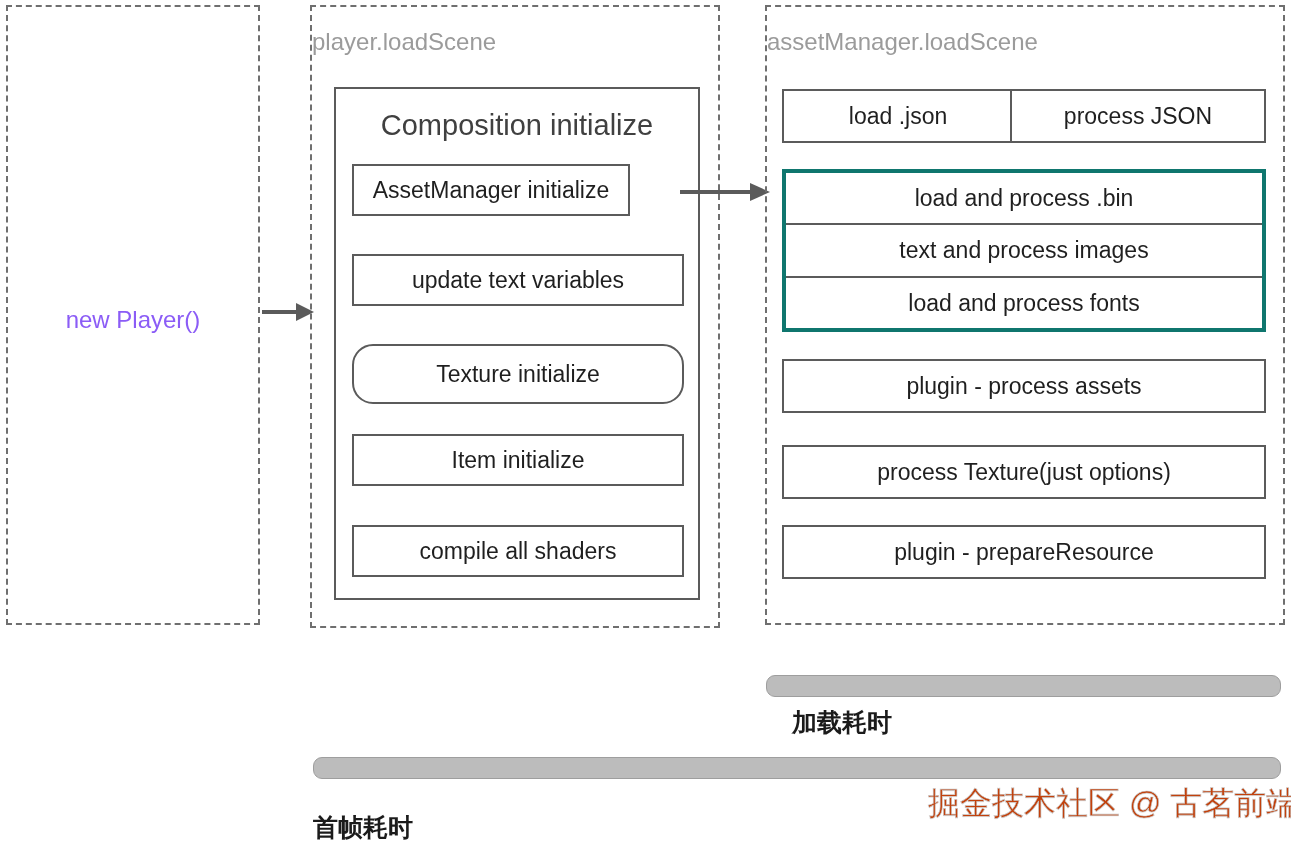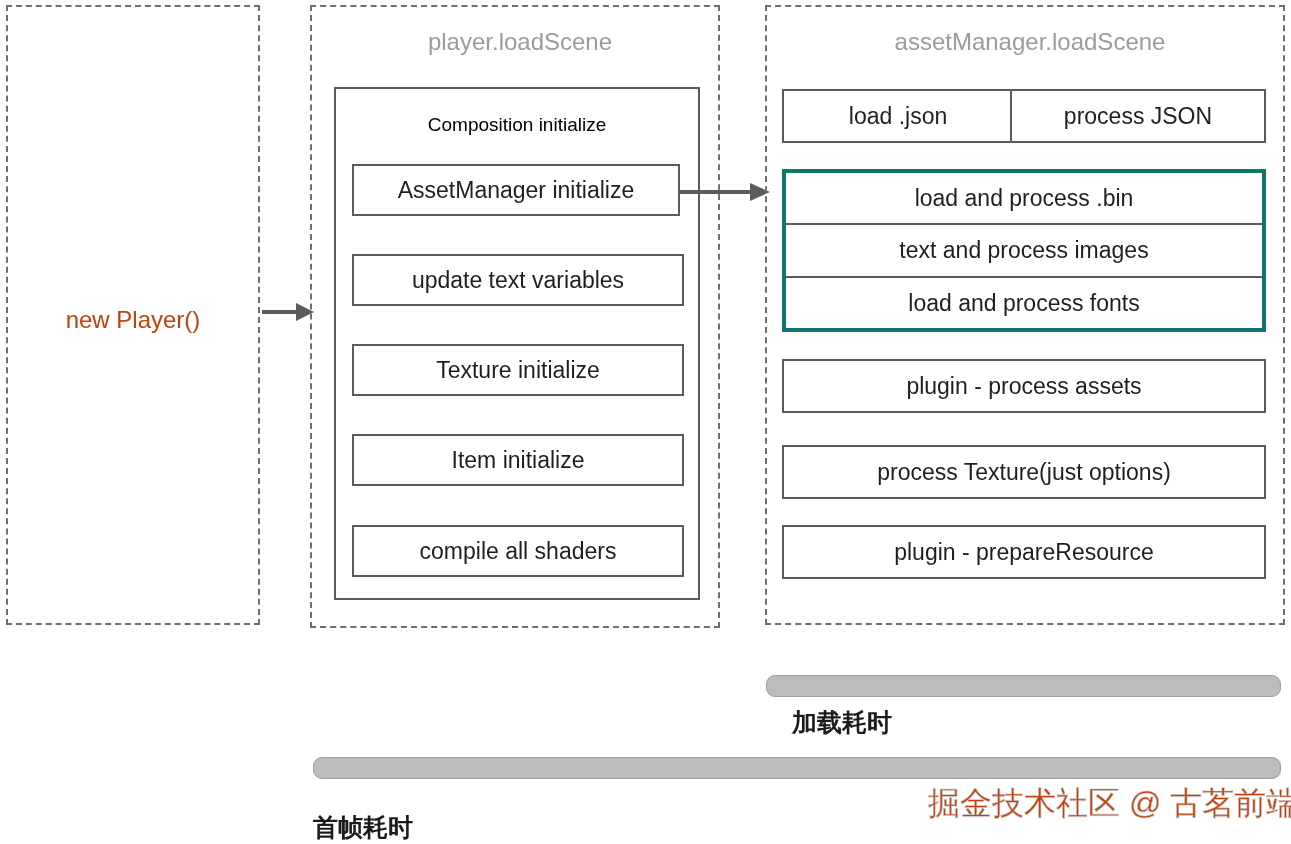--- a/index.html
+++ b/index.html
@@ -22,43 +22,43 @@
 
   
   .group {
     position: absolute;
     border: 2px dashed #6f6f6f;
     box-sizing: border-box;
     background: transparent;
   }
   .group-title {
     position: absolute;
-    left: 10px;
+    left: 0;
     right: 0;
-    text-align: center;
+    text-align: left;
     color: #9b9b9b;
     font-size: 24px;
     line-height: 30px;
     white-space: nowrap;
   }
 
   
   .panel {
     position: absolute;
     border: 2px solid #5b5b5b;
     box-sizing: border-box;
     background: #ffffff;
   }
   .panel-title {
     position: absolute;
     left: 0;
     right: 0;
     text-align: center;
-    color: #000000;
-    font-size: 19px;
+    color: #404040;
+    font-size: 29px;
     line-height: 28px;
     white-space: nowrap;
   }
 
   
   .box {
     position: absolute;
     border: 2px solid #5b5b5b;
     box-sizing: border-box;
     background: #ffffff;
@@ -125,41 +125,41 @@
     text-shadow: 0 1px 0 #f4f4f4;
   }
 </style>
 </head>
 <body>
 
 <div id="canvas">
 
   <div class="group" style="left:6px; top:5px; width:254px; height:620px;">
     <div style="position:absolute; left:0; right:0; top:298px; text-align:center;
-                color:#c2410c; font-size:24px; line-height:30px; white-space:nowrap;">new Player()</div>
+                color:#8b5cf6; font-size:24px; line-height:30px; white-space:nowrap;">new Player()</div>
   </div>
 
   <div class="arrow" style="left:262px; top:300px; width:52px; height:24px;">
     <svg width="52" height="24" viewBox="0 0 52 24">
       <line x1="0" y1="12" x2="36" y2="12" stroke="#5b5b5b" stroke-width="4"></line>
       <polygon points="34,3 52,12 34,21" fill="#5b5b5b"></polygon>
     </svg>
   </div>
 
   <div class="group" style="left:310px; top:5px; width:410px; height:623px;">
     <div class="group-title" style="top:20px;">player.loadScene</div>
 
     <div class="panel" style="left:22px; top:80px; width:366px; height:513px;">
       <div class="panel-title" style="top:22px;">Composition initialize</div>
 
-      <div class="box" style="left:16px; top:75px; width:328px; height:52px;">AssetManager initialize</div>
+      <div class="box" style="left:16px; top:75px; width:278px; height:52px;">AssetManager initialize</div>
 
       <div class="box" style="left:16px; top:165px; width:332px; height:52px;">update text variables</div>
 
-      <div class="box" style="left:16px; top:255px; width:332px; height:52px;">Texture initialize</div>
+      <div class="box" style="left:16px; top:255px; width:332px; height:60px;border-radius:21px;">Texture initialize</div>
 
       <div class="box" style="left:16px; top:345px; width:332px; height:52px;">Item initialize</div>
 
       <div class="box" style="left:16px; top:436px; width:332px; height:52px;">compile all shaders</div>
     </div>
   </div>
 
   <div class="arrow" style="left:680px; top:180px; width:90px; height:24px;">
     <svg width="90" height="24" viewBox="0 0 90 24">
       <line x1="0" y1="12" x2="72" y2="12" stroke="#5b5b5b" stroke-width="4"></line>

